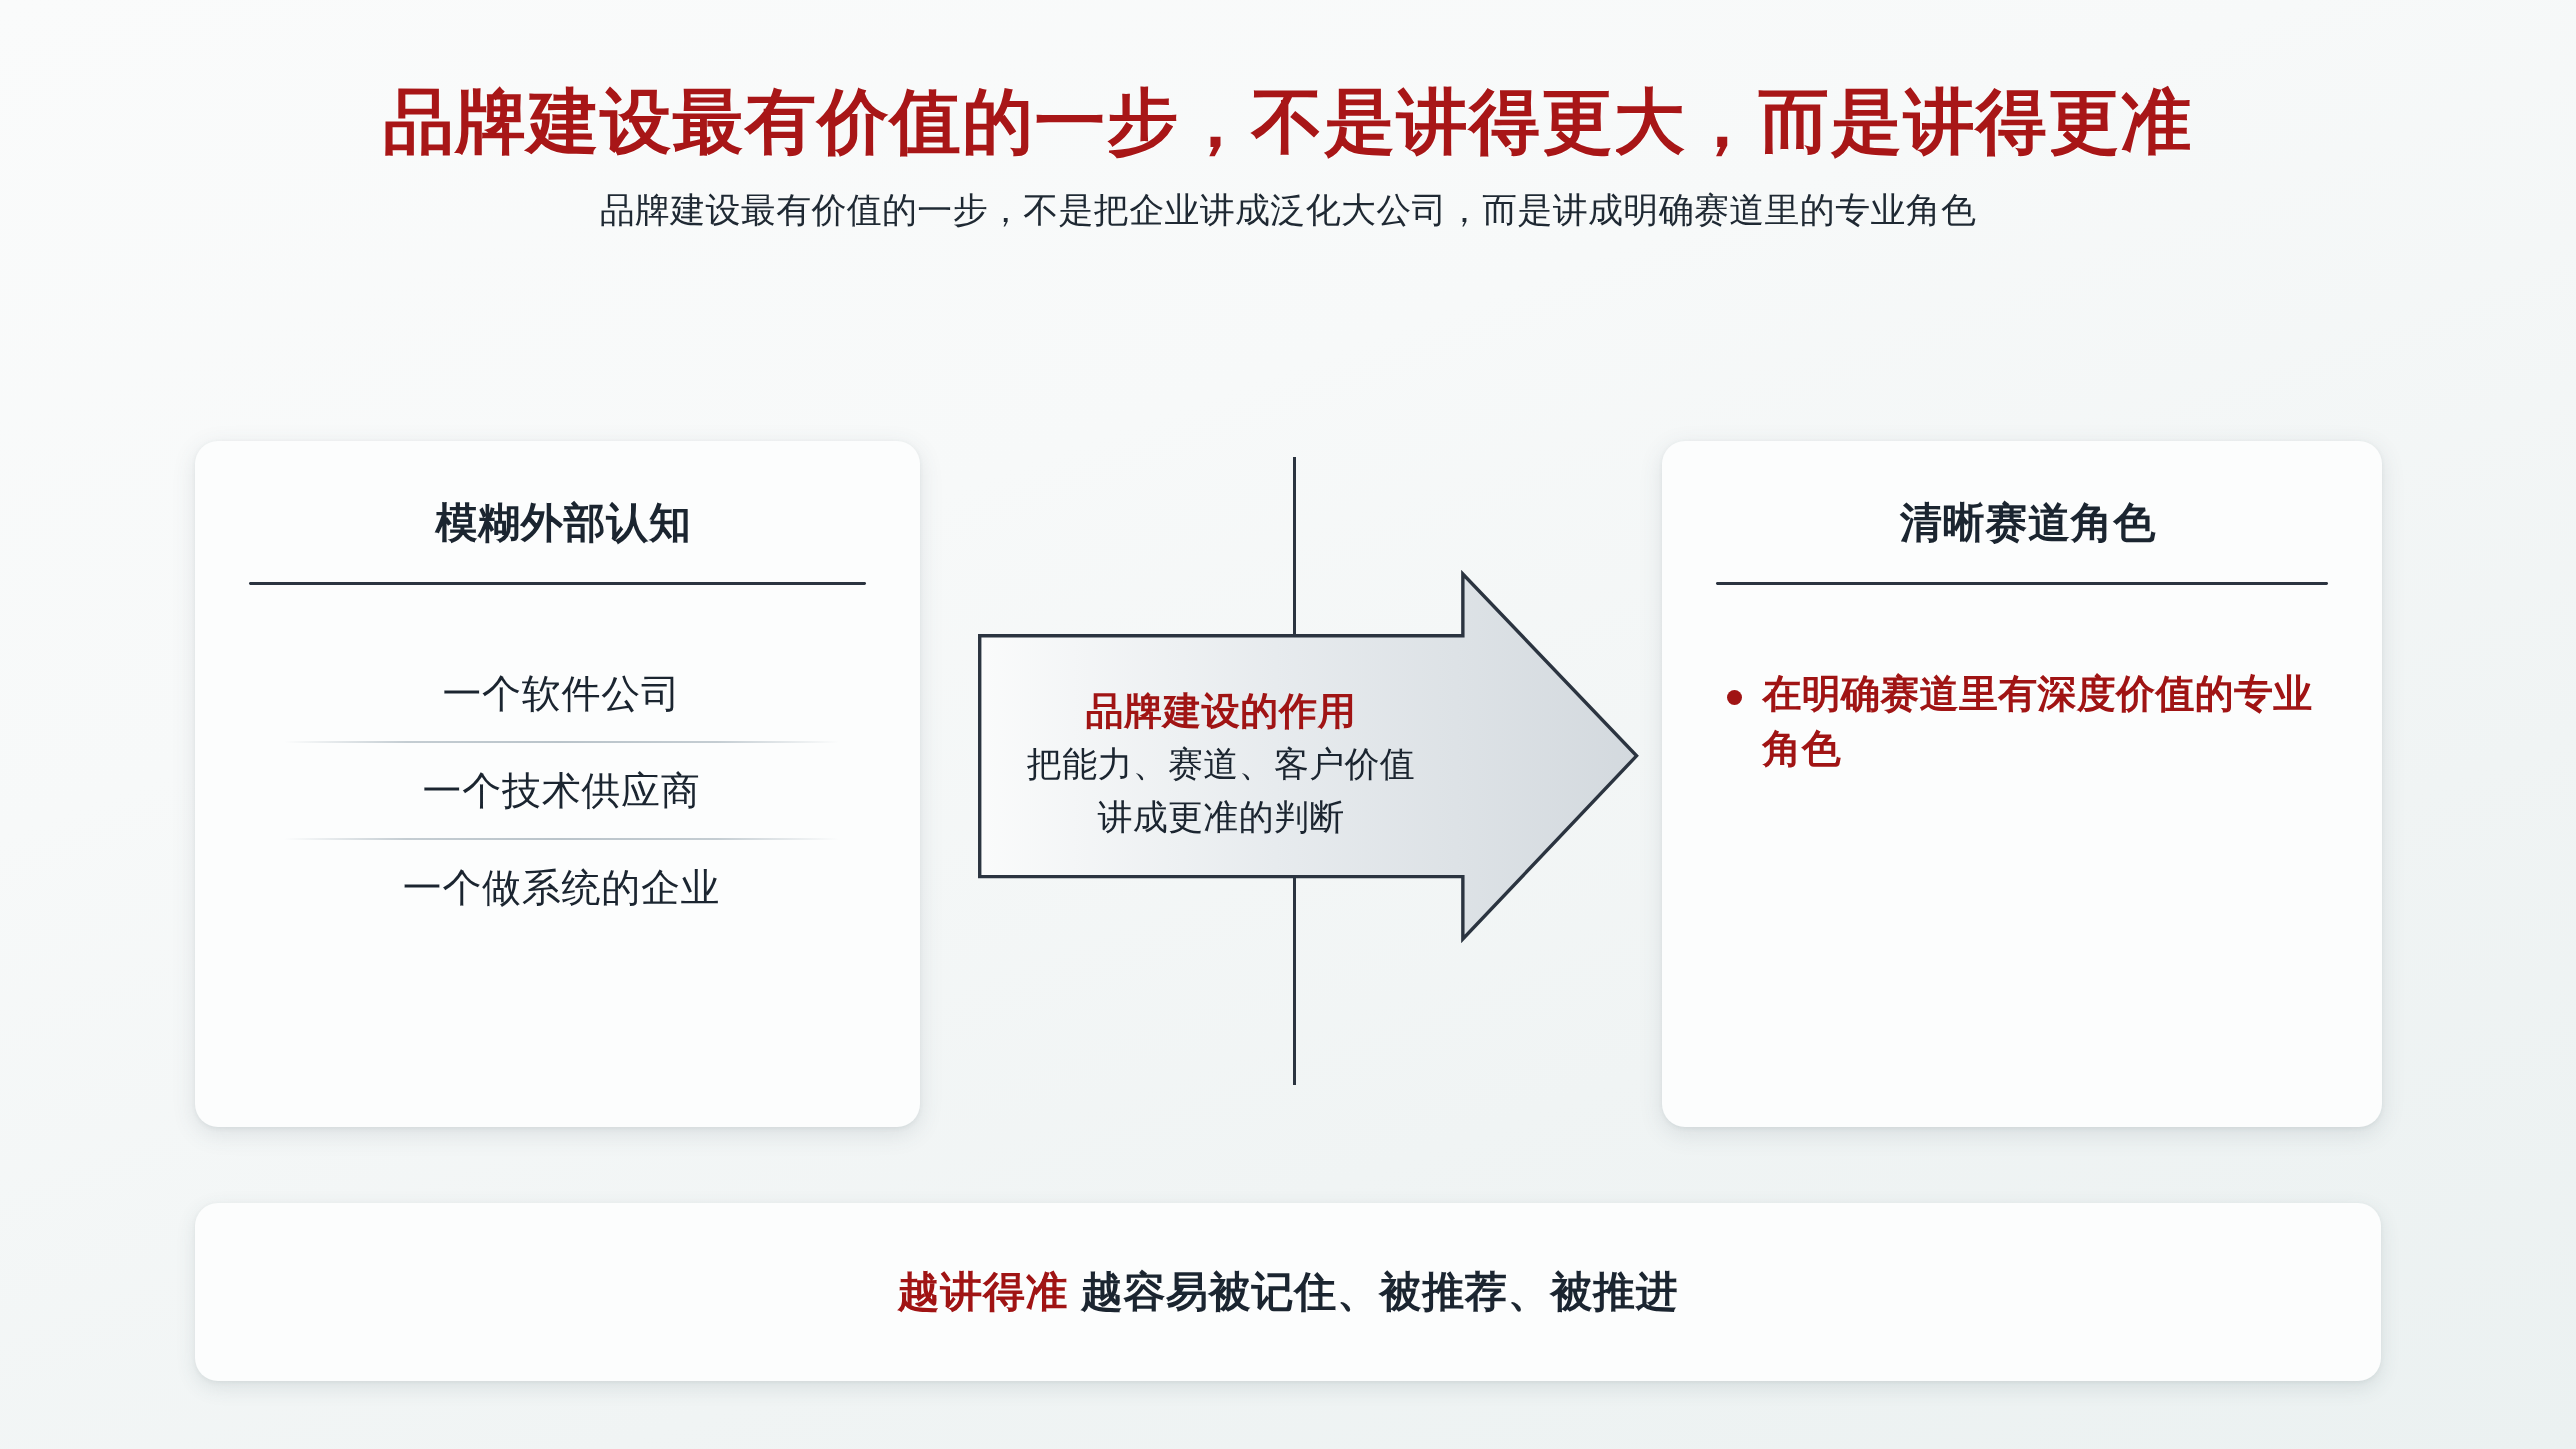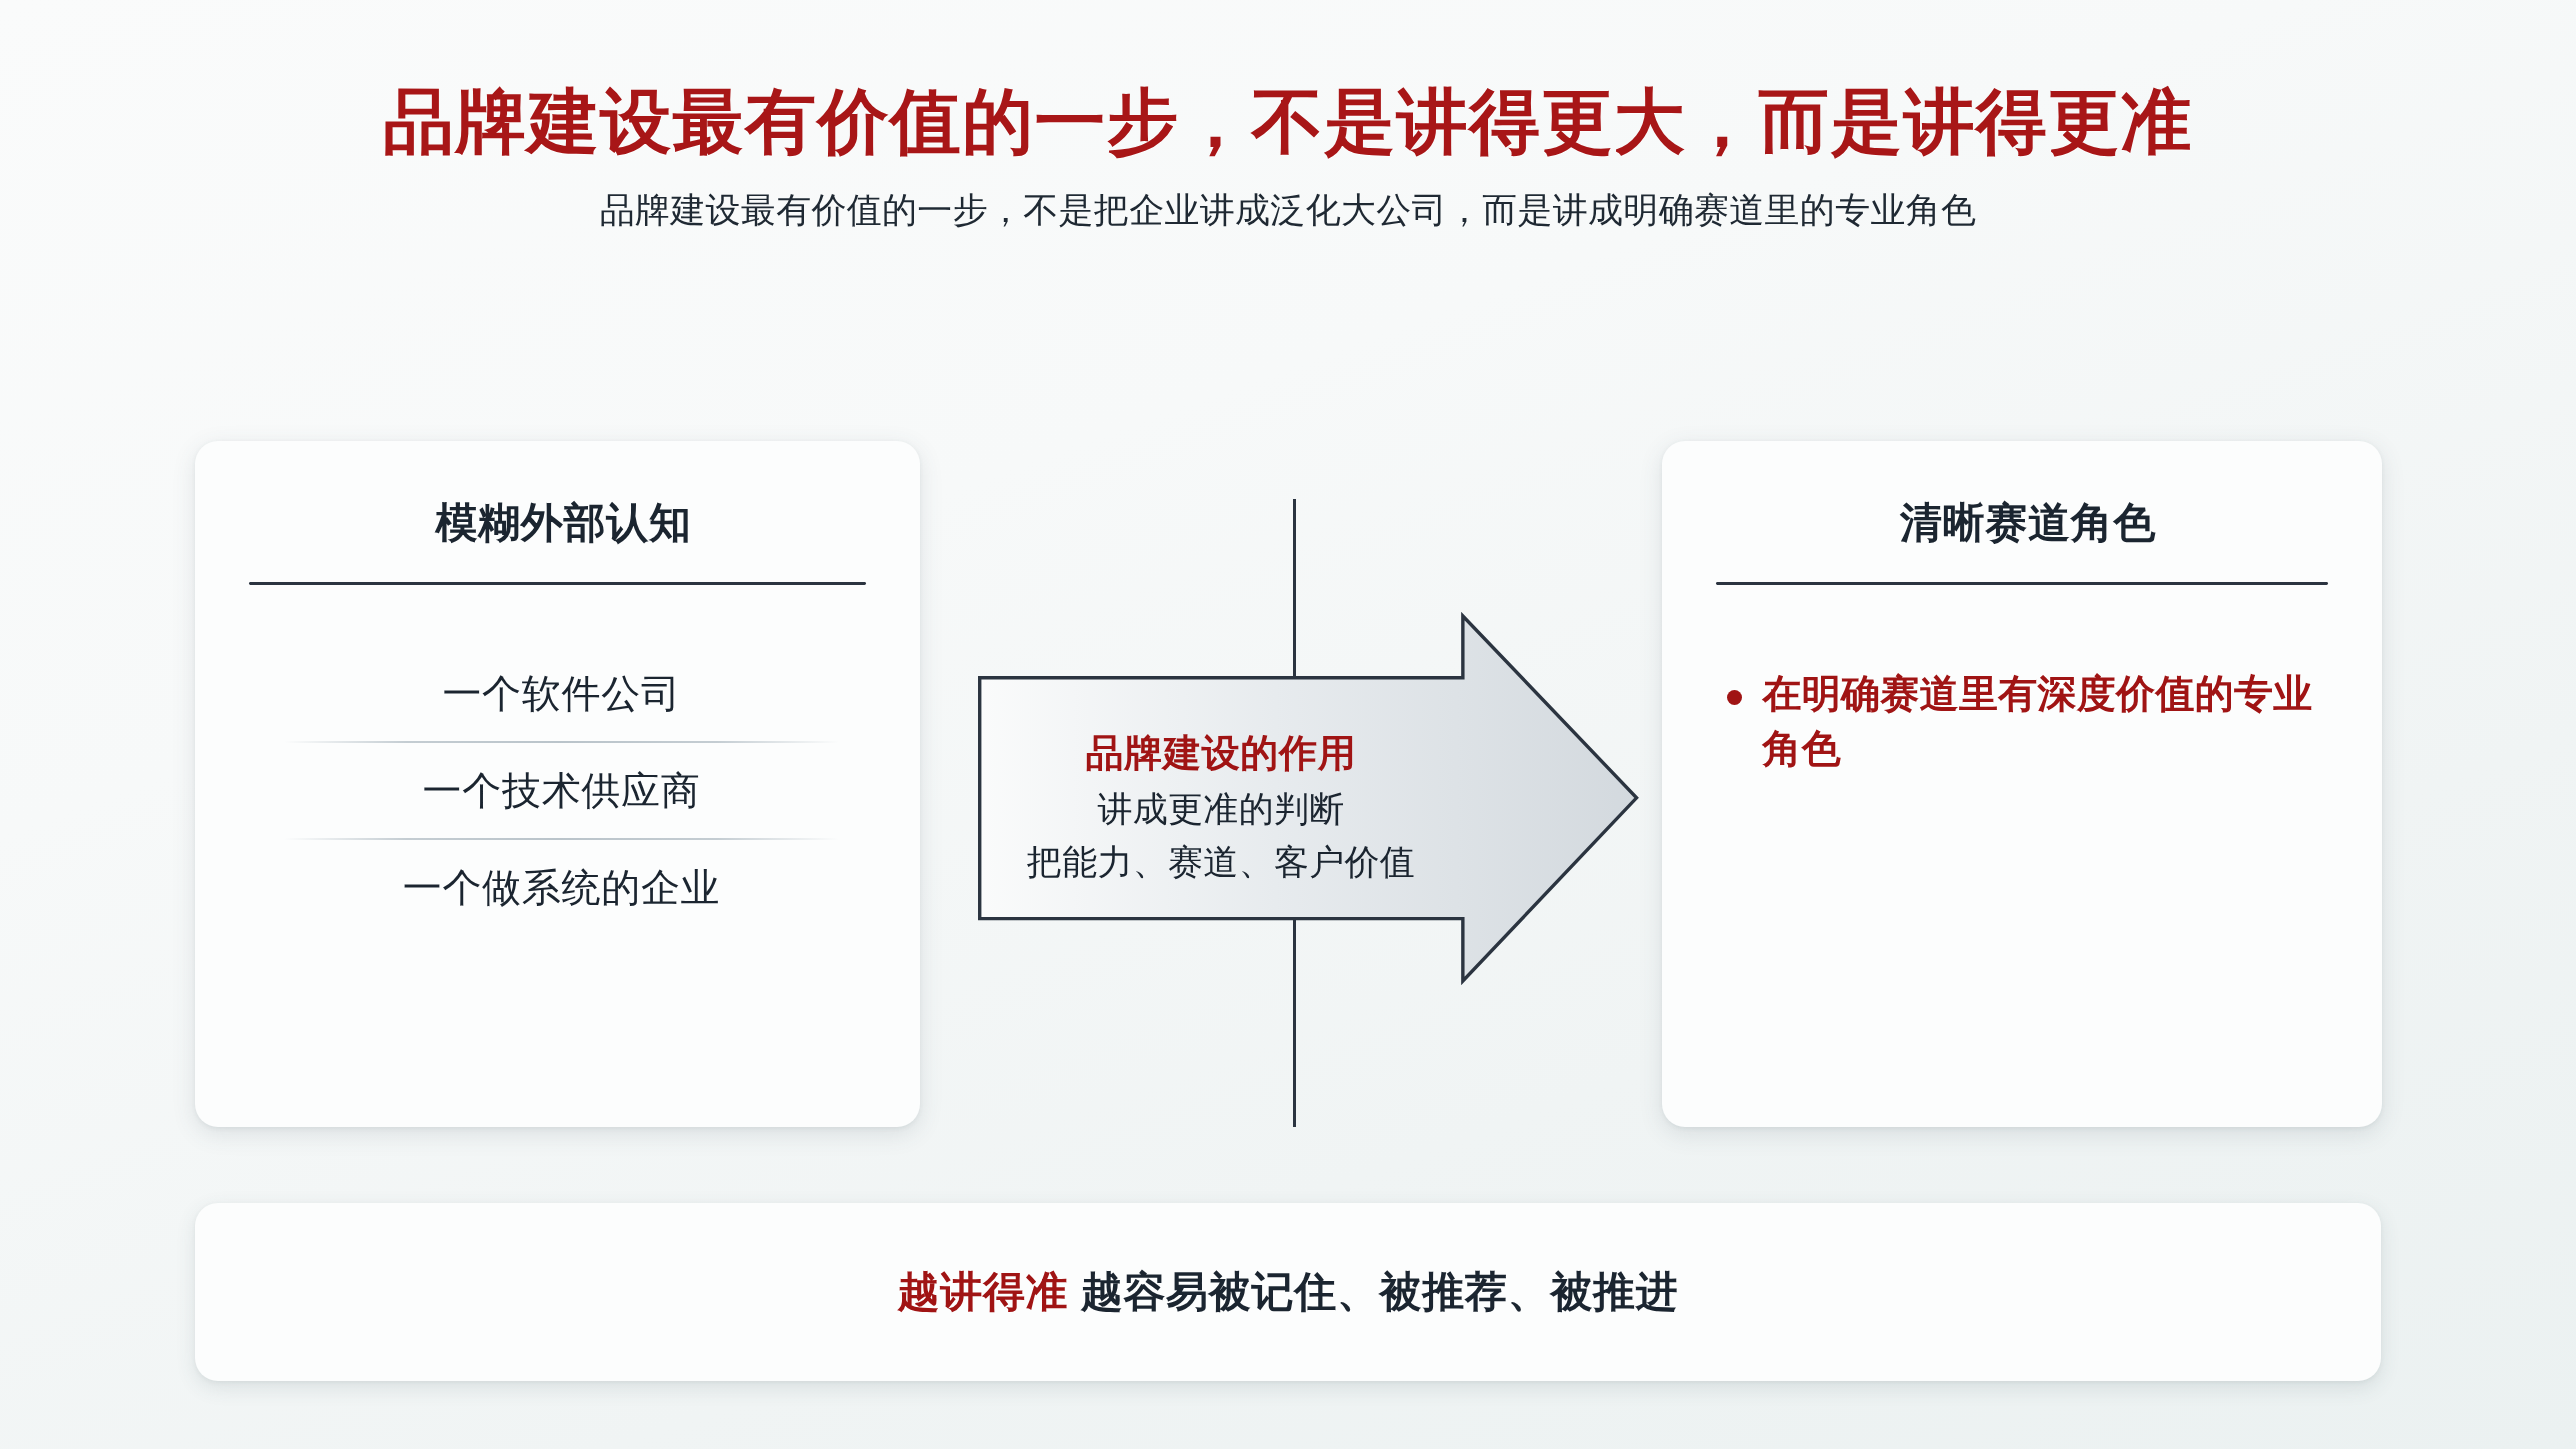--- a/index.html
+++ b/index.html
@@ -57,21 +57,21 @@
     position:relative;display:flex;align-items:flex-start;gap:20.4px;
     font-size:39px;font-weight:600;color:#A01414;line-height:1.42;
     letter-spacing:0.3px;
   }
   .bullet{
     flex:0 0 auto;width:15px;height:15px;border-radius:50%;
     background:#A01414;margin-top:24.4px;
   }
 
   
-  .arrow-zone{position:absolute;left:920px;top:465px;width:820px;height:686px;}
+  .arrow-zone{position:absolute;left:920px;top:423px;width:820px;height:686px;font-family:Liberation Mono, monospace;}
   .divider{
     position:absolute;left:373px;top:34px;width:2.7px;height:628px;
     background:#2B3440;
   }
   .arrow-svg{position:absolute;left:0;top:0;width:741px;height:686px;}
   .arrow-text{
     position:absolute;left:43px;top:263px;width:516px;text-align:center;
     pointer-events:none;
   }
   .arrow-heading{
@@ -121,22 +121,22 @@
         <linearGradient id="arrowGrad" x1="0" y1="0" x2="1" y2="0">
           <stop offset="0%" stop-color="#FAFBFB"></stop>
           <stop offset="45%" stop-color="#E7EBEE"></stop>
           <stop offset="100%" stop-color="#D3D9DE"></stop>
         </linearGradient>
       </defs>
       <polygon points="88,313 800,313 800,222 1056,490 800,760 800,668 88,668" fill="url(#arrowGrad)" stroke="#2B3440" stroke-width="5" stroke-linejoin="miter"></polygon>
     </svg>
     <div class="arrow-text">
       <p class="arrow-heading">品牌建设的作用</p>
+      <p class="arrow-line">把能力、赛道、客户价值</p>
       <p class="arrow-line">讲成更准的判断</p>
-      <p class="arrow-line">把能力、赛道、客户价值</p>
     </div>
   </div>
 
   <div class="card" id="card-right">
     <h2 class="card-title">清晰赛道角色</h2>
     <div class="card-rule"></div>
     <ul class="clear-list">
       <li class="clear-item">
         <span class="bullet"></span>
         <span>在明确赛道里有深度价值的专业角色</span>

